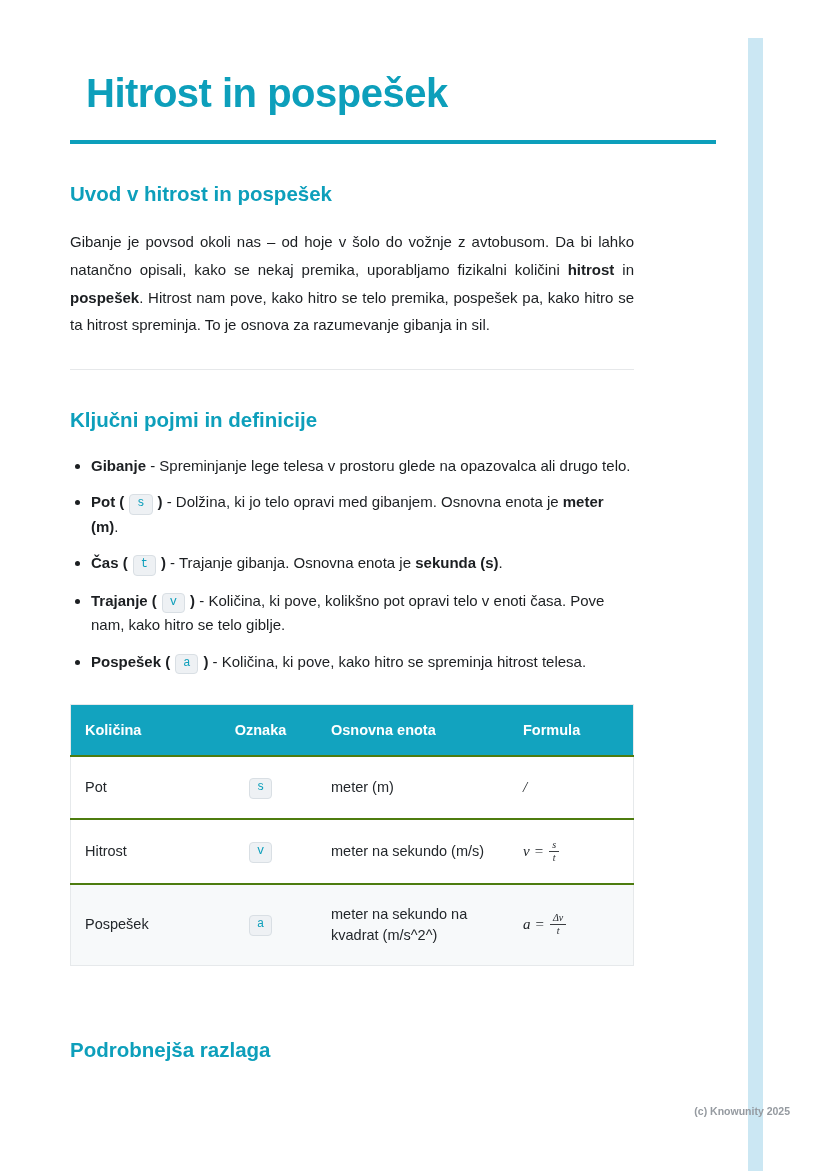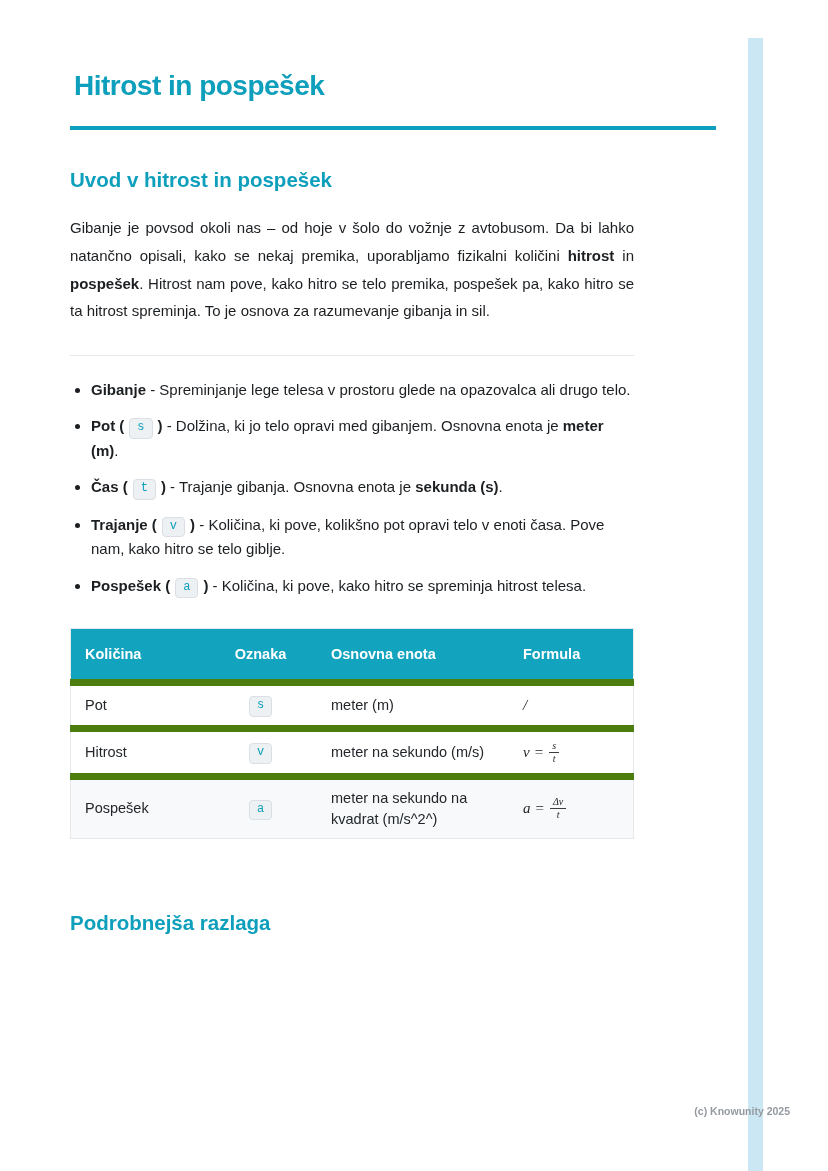--- a/index.html
+++ b/index.html
@@ -9,21 +9,21 @@
     --text:#1e2226;
   }
   html,body{margin:0;padding:0;}
   body{
     width:828px;height:1171px;position:relative;background:#ffffff;
     font-family:"Liberation Sans", sans-serif;color:var(--text);
     overflow:hidden;-webkit-font-smoothing:antialiased;
   }
   .content{position:absolute;left:70px;top:0;width:564px;}
   h1{
-    margin:70px 4px 0;font-size:28px;line-height:1.15;font-weight:800;
+    margin:70px 16px 0;font-size:40px;line-height:1.15;font-weight:800;
     color:var(--accent);letter-spacing:-0.5px;
   }
   .title-rule{width:646px;height:4px;background:var(--accent);margin-top:24px;}
   h2{font-size:20.5px;font-weight:800;color:var(--accent);margin:38px 0 0;}
   .para{
     margin:22px 0 0;font-size:15px;line-height:1.85;text-align:justify;
     color:#1c1f22;
   }
   strong{font-weight:700;}
   hr.soft{border:none;border-top:1px solid #e6e8ea;margin:30px 0 0;}
@@ -37,21 +37,21 @@
   }
   table.dtable{
     margin-top:30px;width:564px;border-collapse:collapse;font-size:14.5px;
     border:1px solid #e6e9eb;
   }
   table.dtable th{
     background:var(--table-header);color:#ffffff;text-align:left;
     font-weight:700;padding:17px 14px;border:none;
   }
   table.dtable td{
-    padding:8px 14px;border-top:7px solid #4d7c0f;background:#ffffff;
+    padding:19px 14px;border-top:2px solid #4d7c0f;background:#ffffff;
     color:#23272b;vertical-align:middle;line-height:1.45;
   }
   table.dtable tr.alt td{background:#f7f9fa;}
   table.dtable th:nth-child(1), table.dtable td:nth-child(1){width:105px;}
   table.dtable th:nth-child(2), table.dtable td:nth-child(2){width:85px;text-align:center;}
   table.dtable th:nth-child(4), table.dtable td:nth-child(4){width:96px;}
   td.formula{font-family:"Liberation Serif", serif;font-style:italic;font-size:15px;}
   .eq{font-style:normal;margin:0 5px;}
   .frac{
     display:inline-block;text-align:center;font-size:10px;line-height:1.2;
@@ -74,20 +74,21 @@
 <div class="content">
 
   <h1>Hitrost in pospešek</h1>
   <div class="title-rule"></div>
 
   <h2>Uvod v hitrost in pospešek</h2>
   <p class="para"><span>Gibanje je povsod okoli nas – od hoje v šolo do vožnje z avtobusom. Da bi lahko natančno opisali, kako se nekaj premika, uporabljamo fizikalni količini </span><strong>hitrost</strong><span> in </span><strong>pospešek</strong><span>. Hitrost nam pove, kako hitro se telo premika, pospešek pa, kako hitro se ta hitrost spreminja. To je osnova za razumevanje gibanja in sil.</span></p>
 
   <hr class="soft">
 
+  <h2>Ključni pojmi in definicije</h2>
 
   <ul class="bullets">
     <li><strong>Gibanje</strong><span> - Spreminjanje lege telesa v prostoru glede na opazovalca ali drugo telo.</span></li>
 
     <li><strong>Pot (</strong><code class="chip">s</code><strong>)</strong><span> - Dolžina, ki jo telo opravi med gibanjem. Osnovna enota je </span><strong>meter (m)</strong><span>.</span></li>
 
     <li><strong>Čas (</strong><code class="chip">t</code><strong>)</strong><span> - Trajanje gibanja. Osnovna enota je </span><strong>sekunda (s)</strong><span>.</span></li>
 
     <li><strong>Trajanje (</strong><code class="chip">v</code><strong>)</strong><span> - Količina, ki pove, kolikšno pot opravi telo v enoti časa. Pove nam, kako hitro se telo giblje.</span></li>
 

